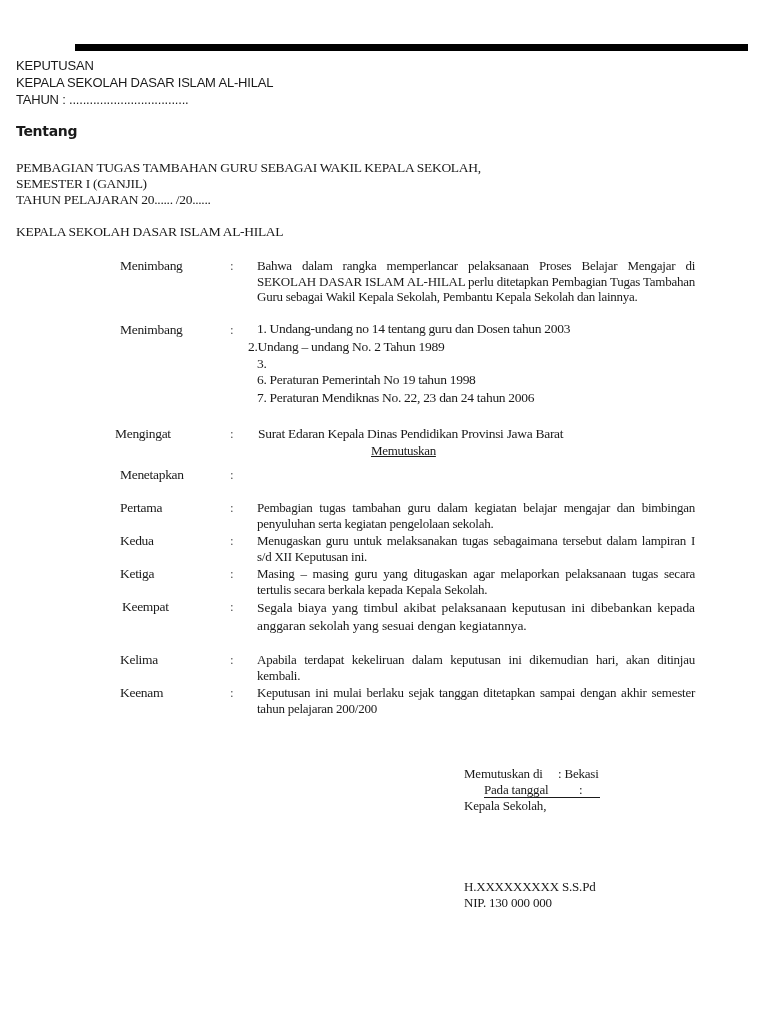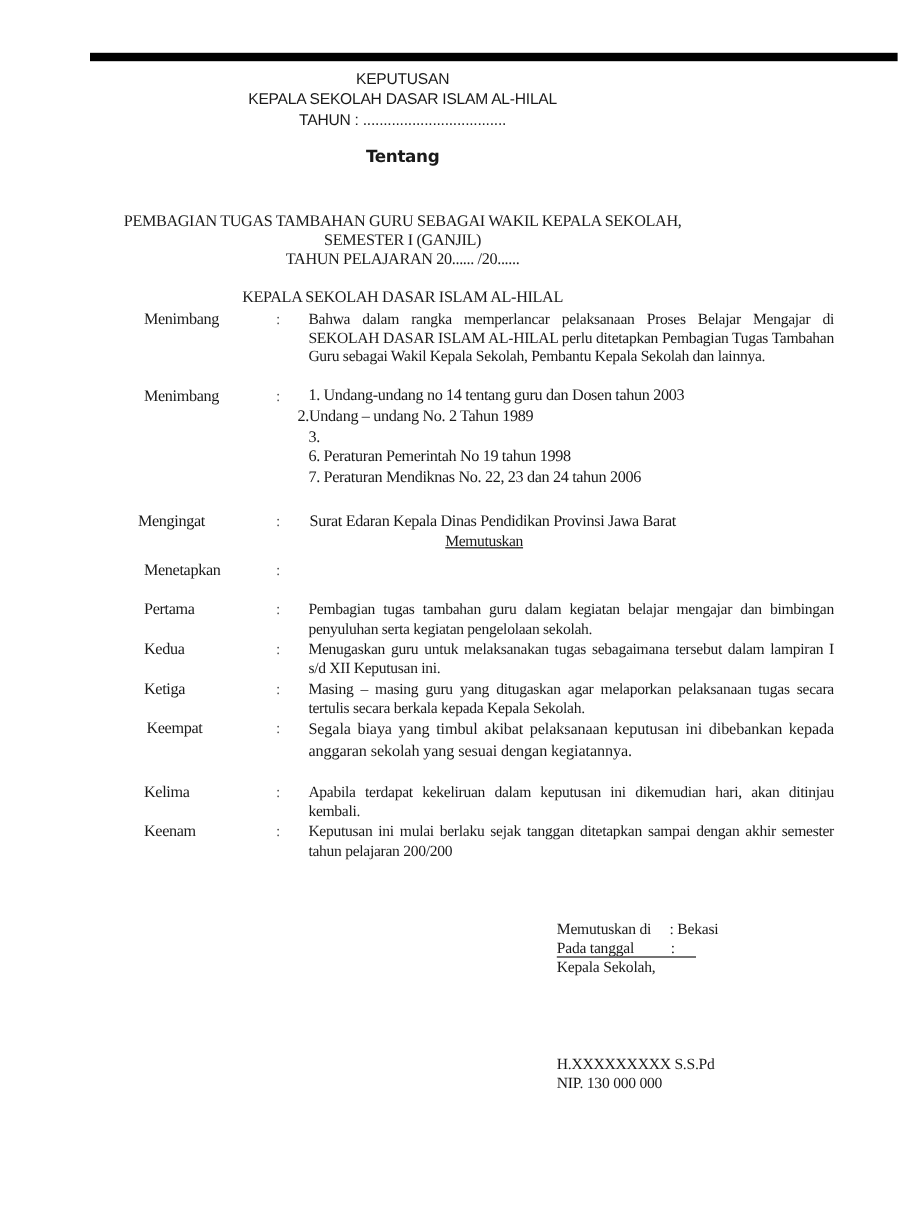--- a/index.html
+++ b/index.html
@@ -18,36 +18,35 @@
     .top-rule {
       position: absolute;
       left: 75px;
       top: 44px;
       width: 673px;
       height: 7px;
       background: #000000;
     }
     .center-line {
       position: absolute;
-      left: 4px;
+      left: 16px;
       width: 663px;
-      text-align: center;
+      text-align: left;
       white-space: nowrap;
     }
     .sans {
       font-family: "Liberation Sans", sans-serif;
       font-size: 13px;
       letter-spacing: -0.2px;
       transform-origin: center;
     }
     .serif-c {
       font-family: "Liberation Serif", serif;
       font-size: 13.5px;
       letter-spacing: -0.3px;
-      margin-top: 16px;
     }
     .tentang {
       font-family: "DejaVu Sans", sans-serif;
       font-weight: bold;
       font-size: 14px;
       letter-spacing: -0.3px;
     }
     .label {
       position: absolute;
       left: 120px;
@@ -148,20 +147,20 @@
 
 <div class="label" style="top:685px;">Keenam</div>
 <div class="colon" style="top:685px;">:</div>
 <div class="para" style="top:685px;">Keputusan ini mulai berlaku sejak tanggan ditetapkan sampai dengan akhir semester tahun pelajaran 200/200</div>
 
 <div class="sig" style="top:766px;">
   <span>Memutuskan di</span>
   <span style="position:absolute; left:94px;">: Bekasi</span>
 </div>
 <div class="sig" style="top:782px;">
-  <span class="pada" style="width:116px; position:relative;">
+  <span class="pada" style="width:116px; position:relative;margin-left:20px;">
     <span>Pada tanggal</span>
     <span style="position:absolute; left:95px;">:</span>
   </span>
 </div>
 <div class="sig" style="top:798px;">Kepala Sekolah,</div>
 <div class="sig" style="top:879px;">H.XXXXXXXXX S.S.Pd</div>
 <div class="sig" style="top:895px;">NIP. 130 000 000</div>
 
 </body></html>

